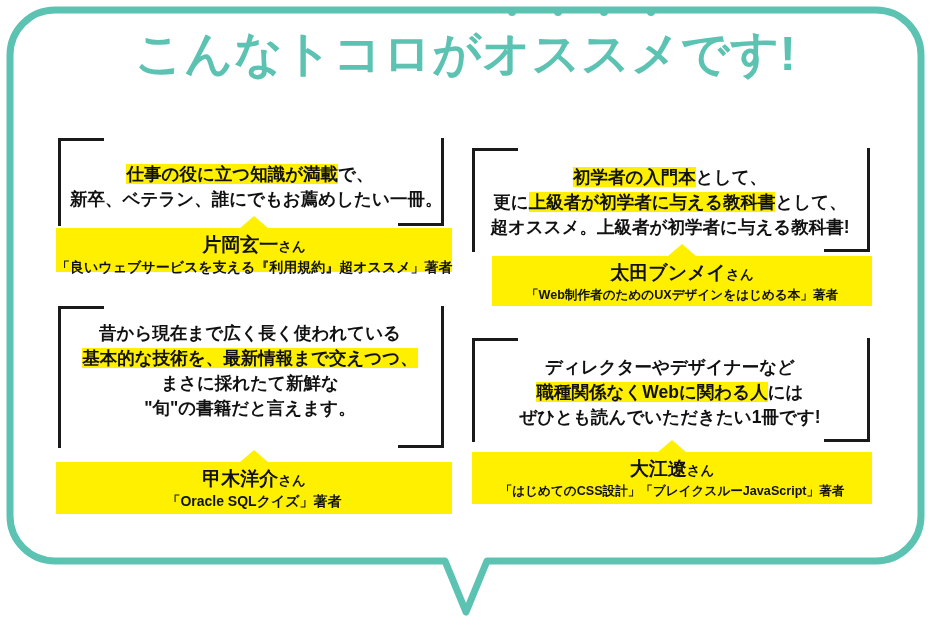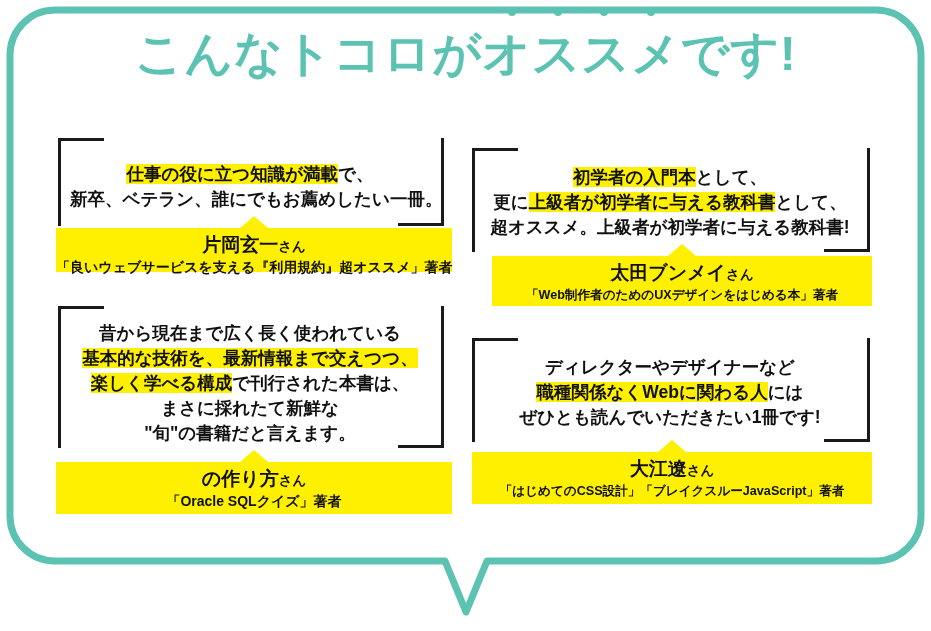--- a/index.html
+++ b/index.html
@@ -230,35 +230,32 @@
       <span class="brk brk-tl-v"></span>
       <span class="brk brk-tl-h"></span>
       <span class="brk brk-br-v"></span>
       <span class="brk brk-br-h"></span>
       <div class="qline" style="margin-top:5px;">
         <span>昔から現在まで広く長く使われている</span>
       </div>
       <div class="qline">
         <mark class="y">基本的な技術を、最新情報まで交えつつ、</mark>
       </div>
-      <div class="qline">
-        <mark class="y">楽しく学べる構成</mark><span>で刊行された本書は、</span>
-      </div>
       <div class="qline lite">
         <span>まさに採れたて新鮮な</span>
       </div>
       <div class="qline lite">
         <span>"旬"の書籍だと言えます。</span>
       </div>
     </div>
   </div>
   <div class="authorbar" style="left:56px; top:462px; width:396px; height:52px;">
     <span class="notch"></span>
     <div class="a-name">
-      <span>の作り方</span><span class="san">さん</span>
+      <span>甲木洋介</span><span class="san">さん</span>
     </div>
     <div class="a-book">「Oracle SQLクイズ」著者</div>
   </div>
 
   <div class="testimonial" style="left:472px; top:338px; width:398px;">
     <div class="quote" style="height:104px;">
       <span class="brk brk-tl-v"></span>
       <span class="brk brk-tl-h"></span>
       <span class="brk brk-br-v"></span>
       <span class="brk brk-br-h"></span>

